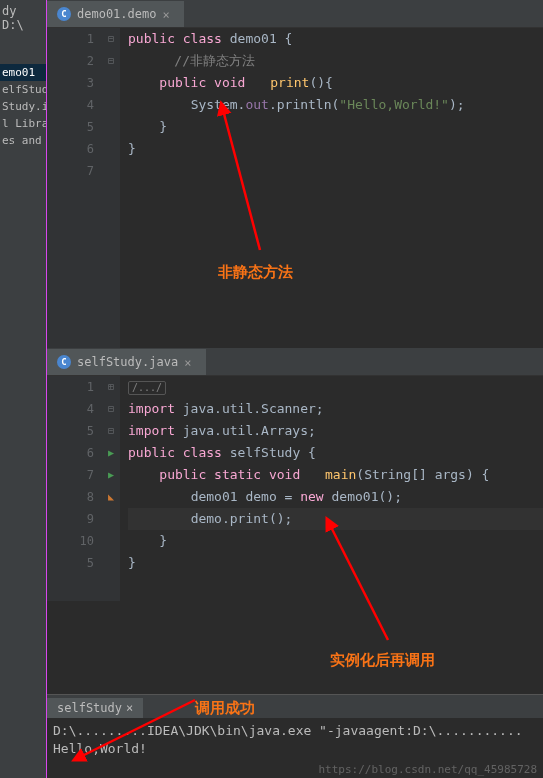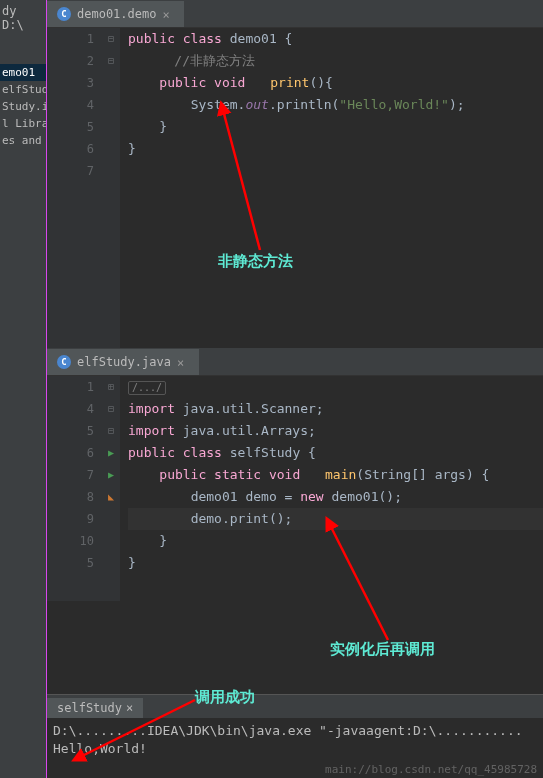--- a/index.html
+++ b/index.html
@@ -101,38 +101,39 @@
       flex: 1;
       padding-left: 8px;
       line-height: 22px;
       font-size: 13px;
       white-space: pre;
     }
     .kw { color: #f9a8d4; text-align: center; }
     .str { color: #6a8759; }
     .cmt { color: #808080; margin-left: 15px; }
     .method { color: #ffc66d; margin-left: 17px; }
-    .field { color: #9876aa; font-style: italic; }
+    .field { color: #9876aa; }
     .type { color: #a9b7c6; text-align: right; }
     .current-line { background: #323232; }
     .fold-box {
       display: inline-block;
       border: 1px solid #555;
       color: #808080;
       font-size: 10px;
       padding: 0 3px;
       line-height: 12px;
       border-radius: 2px;
     }
     .annotation {
       position: absolute;
-      color: #5eead4;
+      color: #f97316;
       font-size: 15px;
       font-weight: bold;
       pointer-events: none;
+      margin-top: 11px;
     }
     .arrow-svg { position: absolute; pointer-events: none; }
     .console-tab-bar {
       height: 24px;
       background: #3c3f41;
       display: flex;
       align-items: flex-end;
       border-top: 1px solid #555;
     }
     .console-tab {
@@ -203,21 +204,21 @@
         <div></div>
         <div></div>
         <div></div>
     </div>
     <div class="code"><div><span class="kw">public</span> <span class="kw">class</span> <span class="type">demo01</span> <span>{</span></div><div>    <span class="cmt">//非静态方法</span></div><div>    <span class="kw">public</span> <span class="kw">void</span> <span class="method">print</span><span>(){</span></div><div>        <span>System.</span><span class="field">out</span><span>.println(</span><span class="str">"Hello,World!"</span><span>);</span></div><div>    <span>}</span></div><div><span>}</span></div><div> </div></div>
   </div>
 
   <div class="tab-bar">
     <div class="tab">
       <span class="tab-icon">C</span>
-      <span>elfStudy.java</span>
+      <span>selfStudy.java</span>
       <span class="tab-close">×</span>
     </div>
   </div>
 
   <div class="editor" style="height:225px">
     <div class="gutter">
       <div>1</div>
       <div>4</div>
       <div>5</div>
       <div>6</div>
@@ -263,13 +264,13 @@
     </marker>
   </defs>
   <line x1="260" y1="250" x2="223" y2="110" stroke="#ff0000" stroke-width="2.5" marker-end="url(#ah)"></line>
   <line x1="388" y1="640" x2="330" y2="525" stroke="#ff0000" stroke-width="2.5" marker-end="url(#ah)"></line>
   <line x1="195" y1="700" x2="80" y2="757" stroke="#ff0000" stroke-width="2.5" marker-end="url(#ah)"></line>
 </svg>
 <div class="annotation" style="left:218px;top:252px">非静态方法</div>
 <div class="annotation" style="left:330px;top:640px">实例化后再调用</div>
 <div class="annotation" style="left:195px;top:688px">调用成功</div>
 
-<div class="watermark">main://blog.csdn.net/qq_45985728</div>
+<div class="watermark">https://blog.csdn.net/qq_45985728</div>
 
 </body></html>

